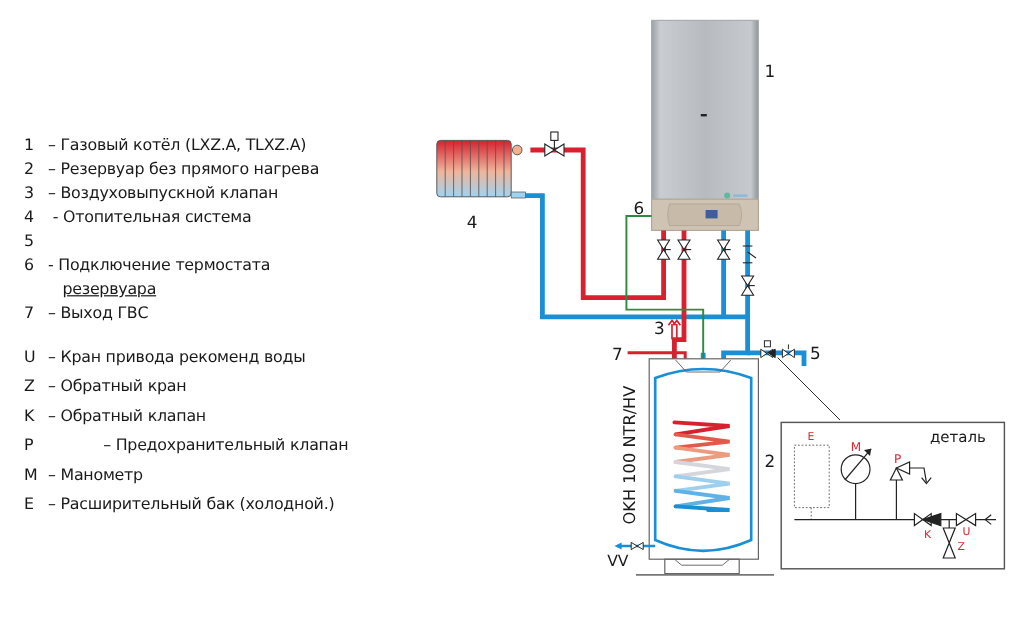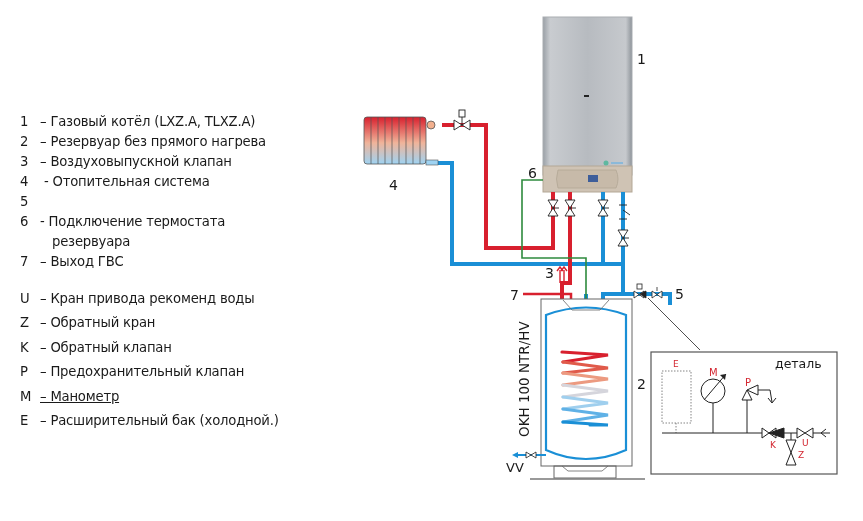--- a/index.html
+++ b/index.html
@@ -36,21 +36,21 @@
       <span style="white-space: pre;"> - Отопительная система</span>
     </div>
     <div class="row">
       <span class="key">5</span>
     </div>
     <div class="row">
       <span class="key">6</span>
       <span style="white-space: pre;">- Подключение термостата</span>
     </div>
     <div class="row cont">
-      <span style="white-space: pre;">резервуара</span>
+      <span style="white-space: pre; text-decoration: underline;">резервуара</span>
     </div>
     <div class="row">
       <span class="key">7</span>
       <span style="white-space: pre;">– Выход ГВС</span>
     </div>
   </div>
 <div class="legend" id="legend-bottom">
     <div class="row">
       <span class="key">U</span>
       <span style="white-space: pre;">– Кран привода рекоменд воды</span>
@@ -58,25 +58,25 @@
     <div class="row">
       <span class="key">Z</span>
       <span style="white-space: pre;">– Обратный кран</span>
     </div>
     <div class="row">
       <span class="key">K</span>
       <span style="white-space: pre;">– Обратный клапан</span>
     </div>
     <div class="row">
       <span class="key">P</span>
-      <span style="white-space: pre;">– Предохранительный клапан</span>
+      <span style="white-space: pre; margin-left: 46px;">– Предохранительный клапан</span>
     </div>
     <div class="row">
       <span class="key">M</span>
-      <span style="white-space: pre; text-decoration: underline;">– Манометр</span>
+      <span style="white-space: pre;">– Манометр</span>
     </div>
     <div class="row">
       <span class="key">E</span>
       <span style="white-space: pre;">– Расширительный бак (холодной.)</span>
     </div>
   </div>
 
 <svg id="diagram" width="863" height="521" viewBox="0 0 863 521">
   <defs>
     <linearGradient id="radGrad" x1="0" y1="0" x2="0" y2="1">

